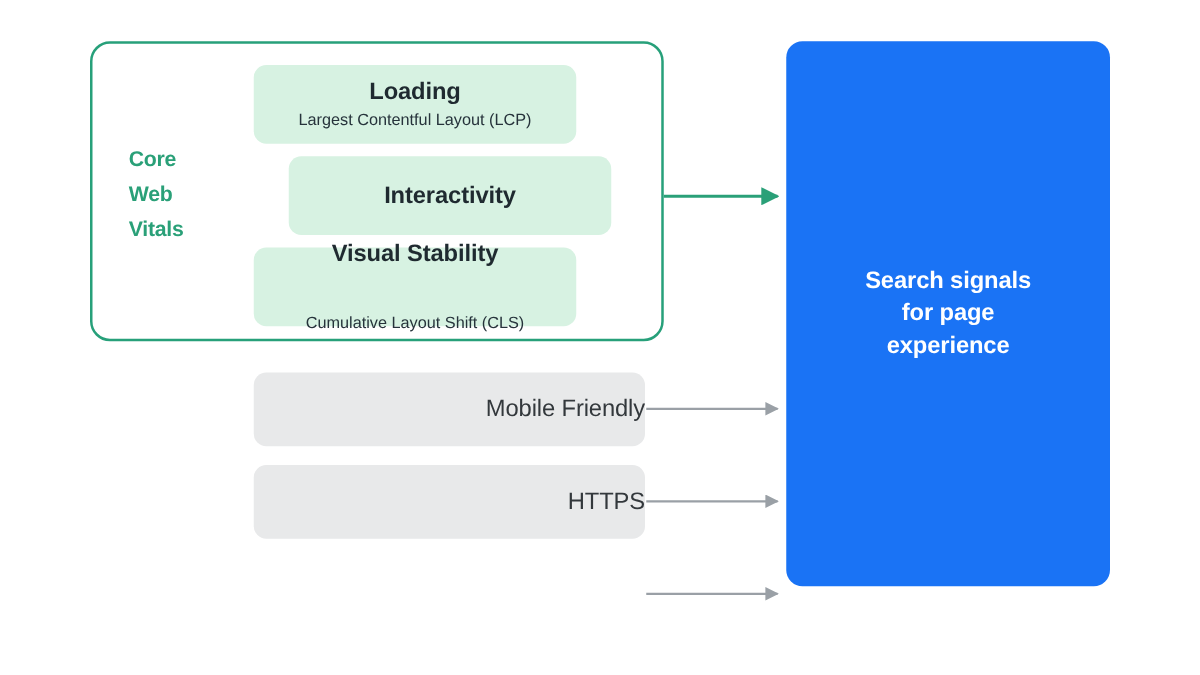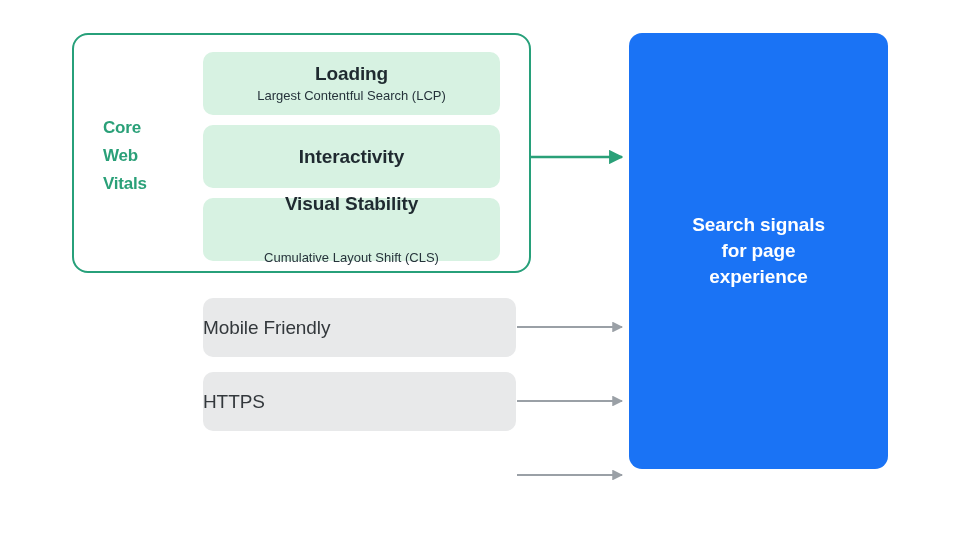--- a/index.html
+++ b/index.html
@@ -42,32 +42,32 @@
     font-weight: bold;
     line-height: 28px;
     letter-spacing: -0.2px;
     text-align: left;
   }
 
   
   .vital-card {
     position: absolute;
     left: 203px;
-    width: 297px;
+    width: 258px;
     height: 63px;
     background: #d7f2e2;
     border-radius: 10px;
     box-sizing: border-box;
     display: flex;
     flex-direction: column;
     align-items: center;
     justify-content: center;
   }
   .vital-card.c1 { top: 52px; }
-  .vital-card.c2 { top: 125px; }
+  .vital-card.c2 { top: 125px; margin-left: 28px; }
   .vital-card.c3 { top: 198px; gap: 32px; }
 
   .vital-title {
     color: #1f2a30;
     font-size: 19px;
     font-weight: bold;
     line-height: 22px;
     letter-spacing: -0.1px;
   }
   .vital-sub {
@@ -81,21 +81,21 @@
   
   .signal-card {
     position: absolute;
     left: 203px;
     width: 313px;
     height: 59px;
     background: #e8e9ea;
     border-radius: 10px;
     display: flex;
     align-items: center;
-    justify-content: flex-start;
+    justify-content: flex-end;
   }
   .signal-card.s1 { top: 298px; }
   .signal-card.s2 { top: 372px; }
   .signal-card.s3 { top: 446px; }
 
   .signal-label {
     color: #33383c;
     font-size: 19px;
     font-weight: normal;
     line-height: 22px;
@@ -141,21 +141,21 @@
 <div id="diagram-root">
 
   <div class="cwv-container"></div>
 
   <div class="cwv-label" style="white-space: pre-line;">Core
 Web
 Vitals</div>
 
   <div class="vital-card c1">
     <div class="vital-title">Loading</div>
-    <div class="vital-sub">Largest Contentful Search (LCP)</div>
+    <div class="vital-sub">Largest Contentful Layout (LCP)</div>
   </div>
 
   <div class="vital-card c2">
     <div class="vital-title">Interactivity</div>
   </div>
 
   <div class="vital-card c3">
     <div class="vital-title">Visual Stability</div>
     <div class="vital-sub">Cumulative Layout Shift (CLS)</div>
   </div>

